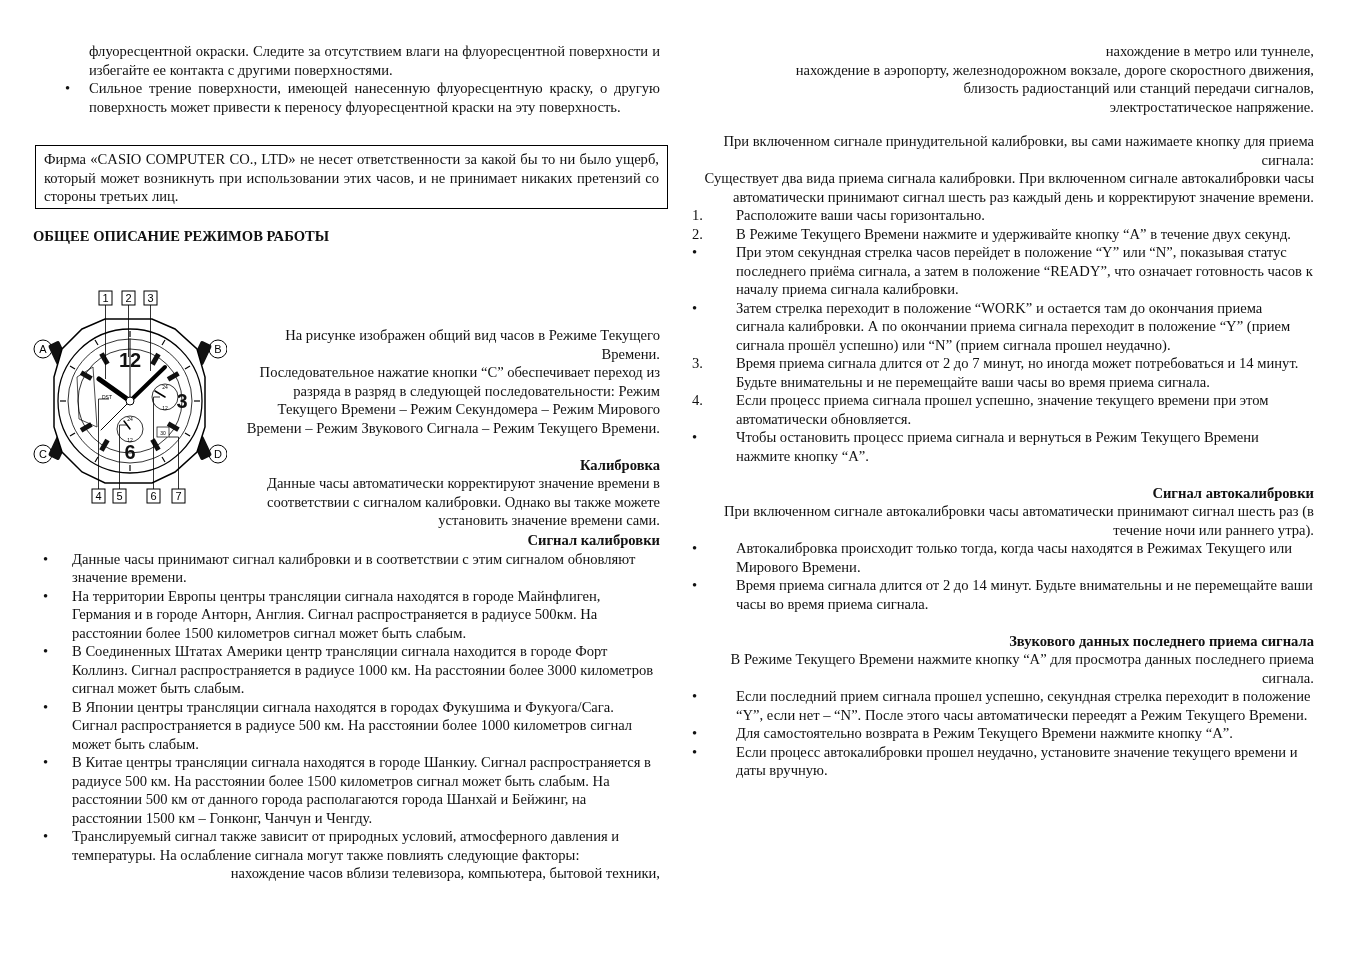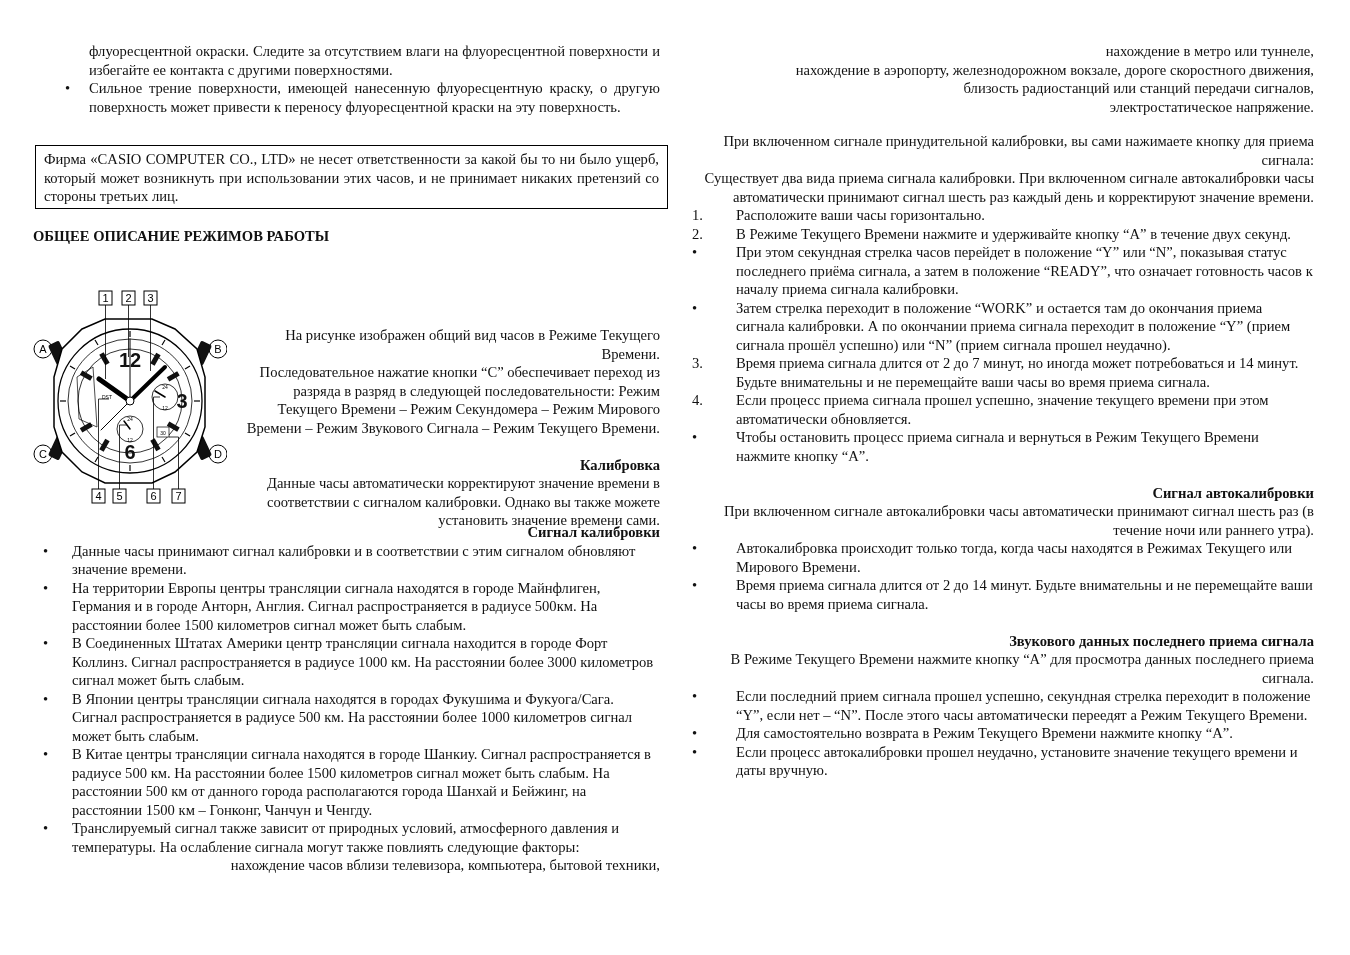--- a/index.html
+++ b/index.html
@@ -166,21 +166,21 @@
 
     <div class="watch-text">
       <p>На рисунке изображен общий вид часов в Режиме Текущего Времени.</p>
       <p>Последовательное нажатие кнопки “C” обеспечивает переход из разряда в разряд в следующей последовательности: Режим Текущего Времени – Режим Секундомера – Режим Мирового Времени – Режим Звукового Сигнала – Режим Текущего Времени.</p>
       <div class="gap"></div>
       <p class="h-bold">Калибровка</p>
       <p>Данные часы автоматически корректируют значение времени в соответствии с сигналом калибровки. Однако вы также можете установить значение времени сами.</p>
     </div>
   </div>
 
-  <p class="h-bold" style="margin-top:6px;">Сигнал калибровки</p>
+  <p class="h-bold" style="margin-top:14px;">Сигнал калибровки</p>
   <div class="ul-a">
     <div class="li"><span class="mk">•</span><span>Данные часы принимают сигнал калибровки и в соответствии с этим сигналом обновляют значение времени.</span></div>
     <div class="li"><span class="mk">•</span><span>На территории Европы центры трансляции сигнала находятся в городе Майнфлиген, Германия и  в городе Анторн, Англия. Сигнал распространяется в радиусе 500км. На расстоянии более 1500 километров сигнал может быть слабым.</span></div>
     <div class="li"><span class="mk">•</span><span>В Соединенных Штатах Америки центр трансляции сигнала находится в городе Форт Коллинз. Сигнал распространяется в радиусе 1000 км. На расстоянии более 3000 километров сигнал может быть слабым.</span></div>
     <div class="li"><span class="mk">•</span><span>В Японии центры трансляции сигнала находятся в городах Фукушима и Фукуога/Сага. Сигнал распространяется в радиусе 500 км. На расстоянии более 1000 километров сигнал может быть слабым.</span></div>
     <div class="li"><span class="mk">•</span><span>В Китае центры трансляции сигнала находятся в городе Шанкиу. Сигнал распространяется в радиусе 500 км. На расстоянии более 1500 километров сигнал может быть слабым. На расстоянии 500 км от данного города располагаются города Шанхай и Бейжинг, на расстоянии 1500 км – Гонконг, Чанчун и Ченгду.</span></div>
     <div class="li"><span class="mk">•</span><span>Транслируемый сигнал также зависит от природных условий, атмосферного давления и температуры. На ослабление сигнала могут также повлиять следующие факторы:</span></div>
   </div>
   <p class="indent-line">нахождение часов вблизи телевизора, компьютера, бытовой техники,</p>
 </div>

